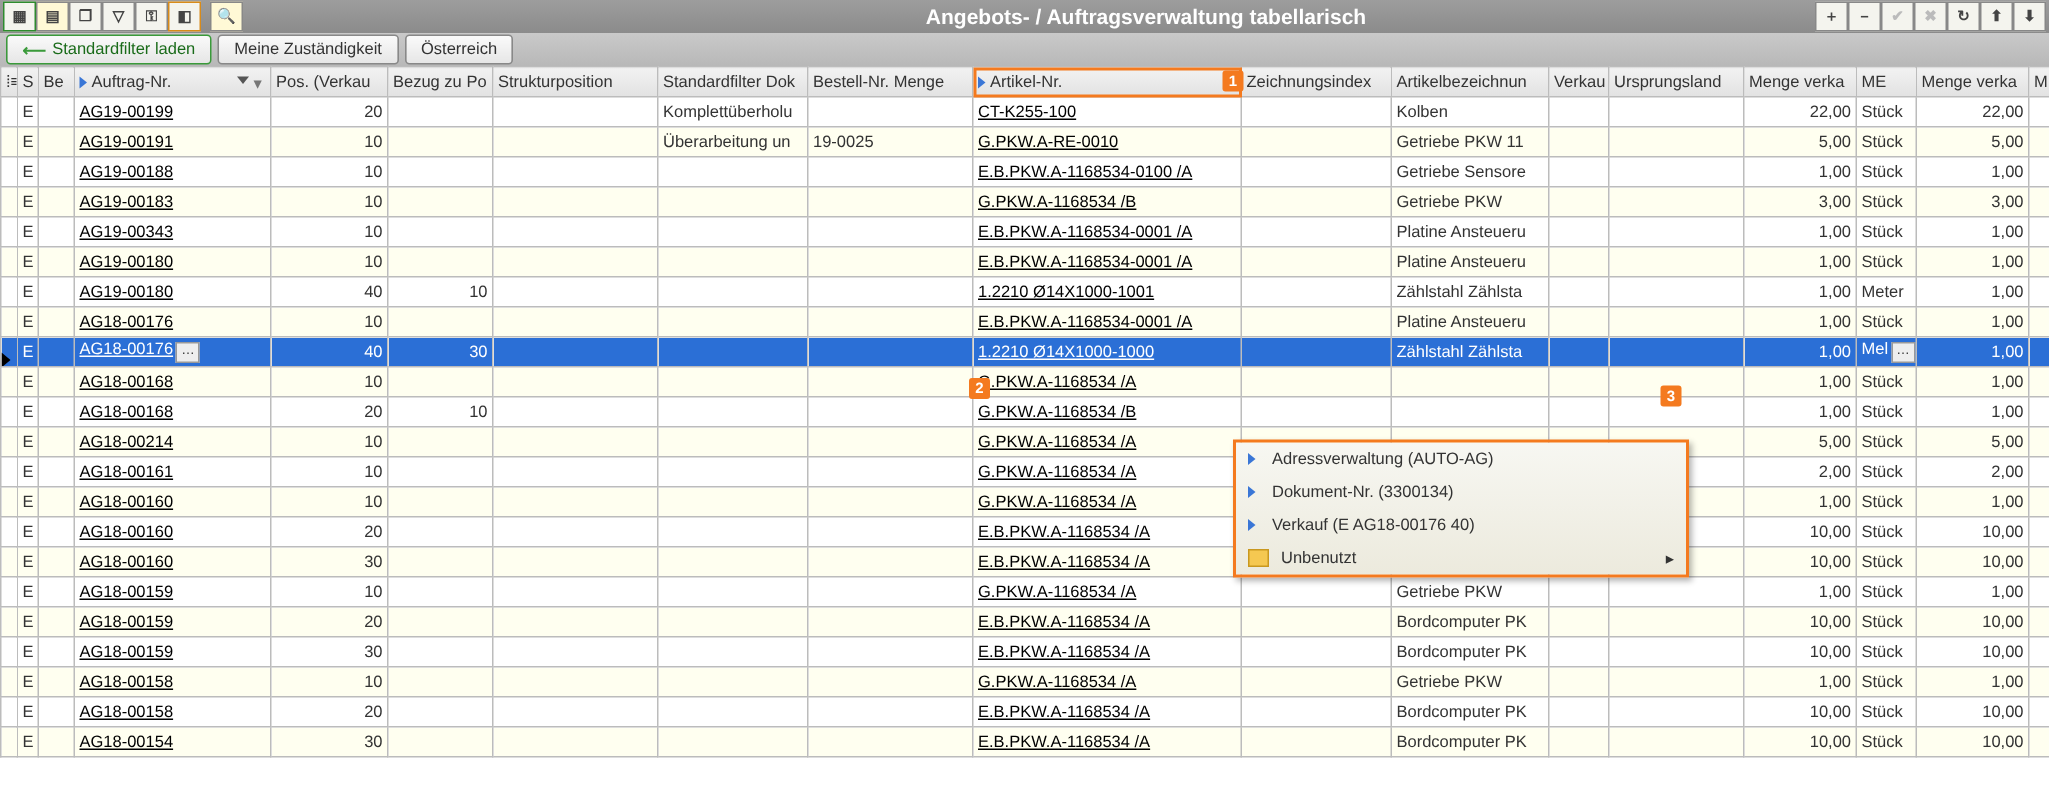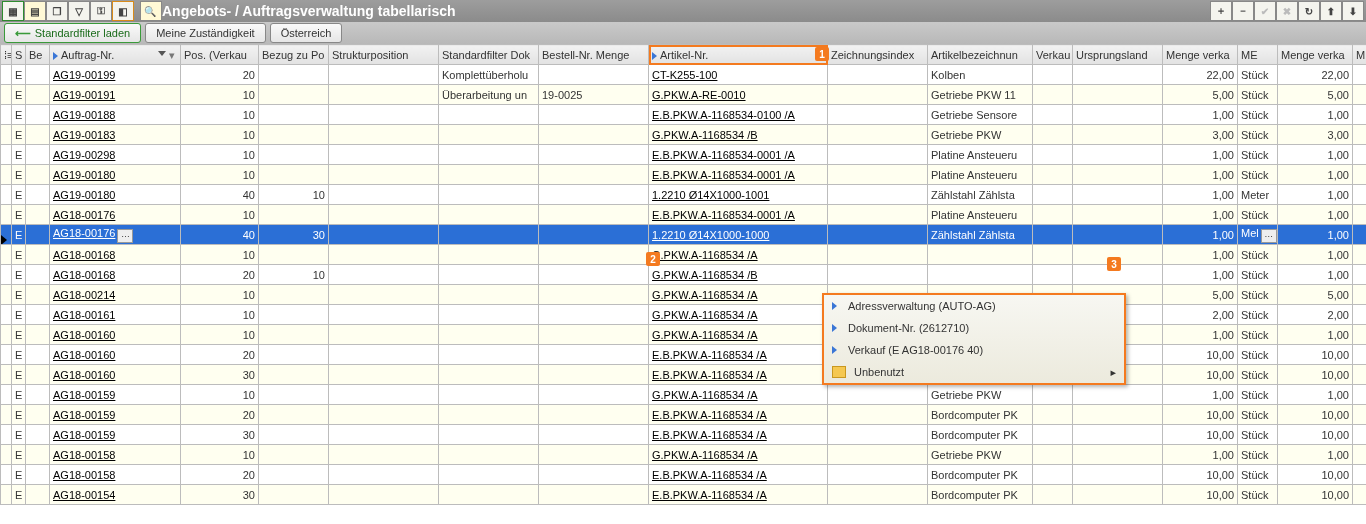--- a/index.html
+++ b/index.html
@@ -3,21 +3,21 @@
 <meta charset="utf-8">
 <style>
 html,body{margin:0;padding:0;font-family:Arial,sans-serif;font-size:11px;color:#333;background:#fff;width:1366px;height:524px;overflow:hidden}
 .titlebar{height:22px;background:linear-gradient(#9d9d9d,#8b8b8b);display:flex;align-items:center;color:#fff;font-weight:bold;font-size:14px;position:relative}
 .titlebar .tools-left{display:flex;gap:0;padding-left:2px}
 .titlebar .tools-right{display:flex;gap:0;position:absolute;right:2px}
 .tbtn{width:20px;height:18px;border:1px solid #888;background:#f4f4ee;display:flex;align-items:center;justify-content:center;cursor:pointer;font-size:10px;color:#444}
 .tbtn.green{border-color:#2e8b2e}
 .tbtn.orange{border-color:#d88b1a}
 .tbtn.yellow{background:#fff9d6}
-.titlebar .title{flex:1;}
+.titlebar .title{flex:1;text-align:center}
 .filterbar{height:22px;background:linear-gradient(#c9c9c9,#b8b8b8);display:flex;align-items:center;padding-left:4px;gap:4px}
 .fbtn{height:18px;border:1px solid #888;background:linear-gradient(#fafafa,#e6e6e6);border-radius:3px;padding:0 10px;display:flex;align-items:center;gap:4px;cursor:pointer;font-size:11px}
 .fbtn.green{border-color:#3a9a3a;color:#1a6b1a}
 .larr{color:#3a9a3a;font-weight:bold}
 .table{border-collapse:collapse;table-layout:fixed;width:1366px}
 .table th,.table td{border:1px solid #bcbcbc;height:19px;padding:0 3px;white-space:nowrap;overflow:hidden;text-overflow:clip;vertical-align:middle;text-align:left}
 .table th{background:linear-gradient(#f2f2f2,#e2e2e2);font-weight:normal;color:#333;position:relative}
 .table th.active{outline:2px solid #f47a1f;outline-offset:-2px}
 .tri{display:inline-block;width:0;height:0;border-left:5px solid #3a76d6;border-top:4px solid transparent;border-bottom:4px solid transparent;margin-right:3px;vertical-align:middle}
 .sortdesc{position:absolute;right:14px;top:6px;width:0;height:0;border-top:5px solid #555;border-left:4px solid transparent;border-right:4px solid transparent}
@@ -207,21 +207,21 @@
           <td></td>
           <td class="num">3,00</td>
           <td>Stück</td>
           <td class="num">3,00</td>
           <td></td>
         </tr>
         <tr>
           <td class="c-s" style="position:relative"></td>
           <td class="c-s">E</td>
           <td class="c-be"></td>
-          <td class="link">AG19-00298</td>
+          <td class="link">AG19-00343</td>
           <td class="num">10</td>
           <td class="num"></td>
           <td></td>
           <td></td>
           <td></td>
           <td class="link">E.B.PKW.A-1168534-0001 /A</td>
           <td></td>
           <td>Platine Ansteueru</td>
           <td></td>
           <td></td>
@@ -579,21 +579,21 @@
 <div class="badge" style="left:646px;top:208px">2</div>
 <div class="badge" style="left:1107px;top:213px">3</div>
 
 <div class="ctxmenu">
   <div class="mi">
         <span class="tri"></span>
         <span>Adressverwaltung  (AUTO-AG)</span>
       </div>
   <div class="mi">
         <span class="tri"></span>
-        <span>Dokument-Nr.  (2612710)</span>
+        <span>Dokument-Nr.  (3300134)</span>
       </div>
   <div class="mi">
         <span class="tri"></span>
         <span>Verkauf  (E AG18-00176 40)</span>
       </div>
   <div class="mi">
         <span class="fold"></span>
         <span>Unbenutzt</span>
         <span class="sub">▸</span>
       </div>

